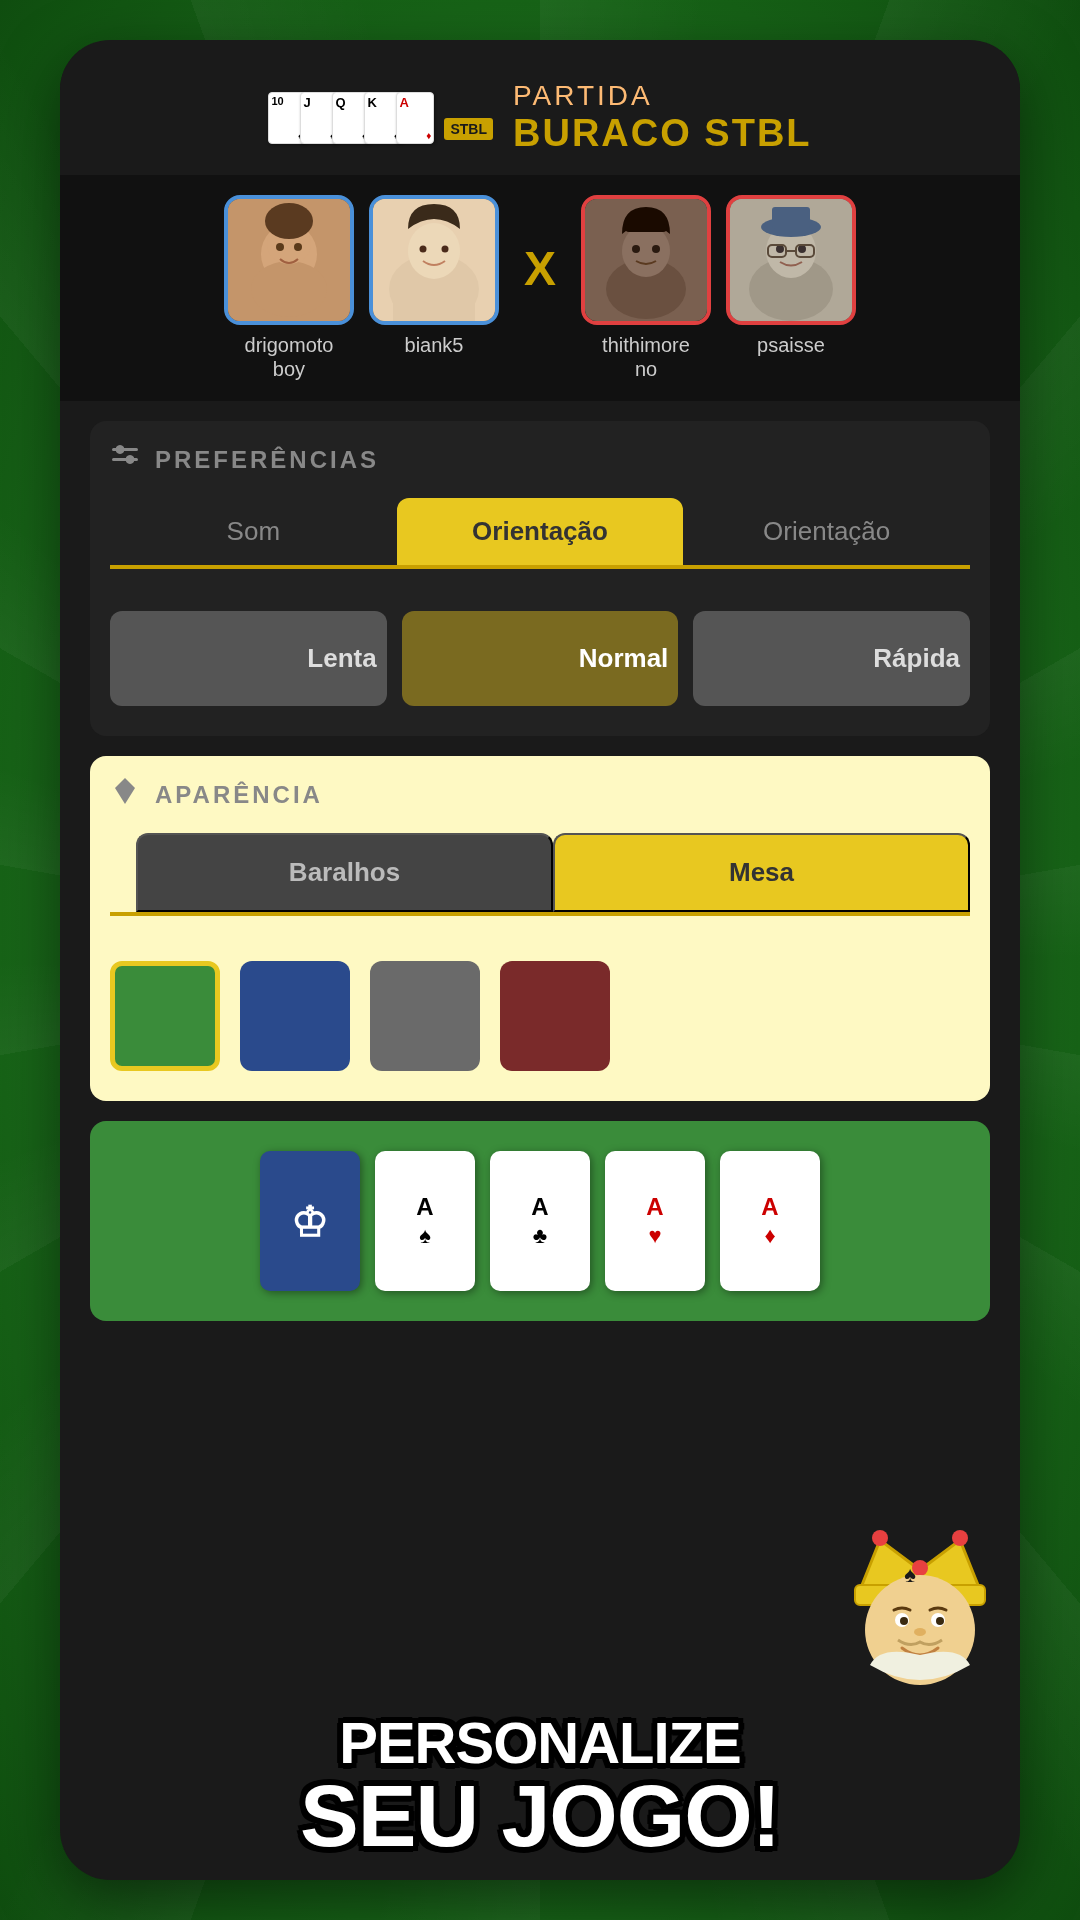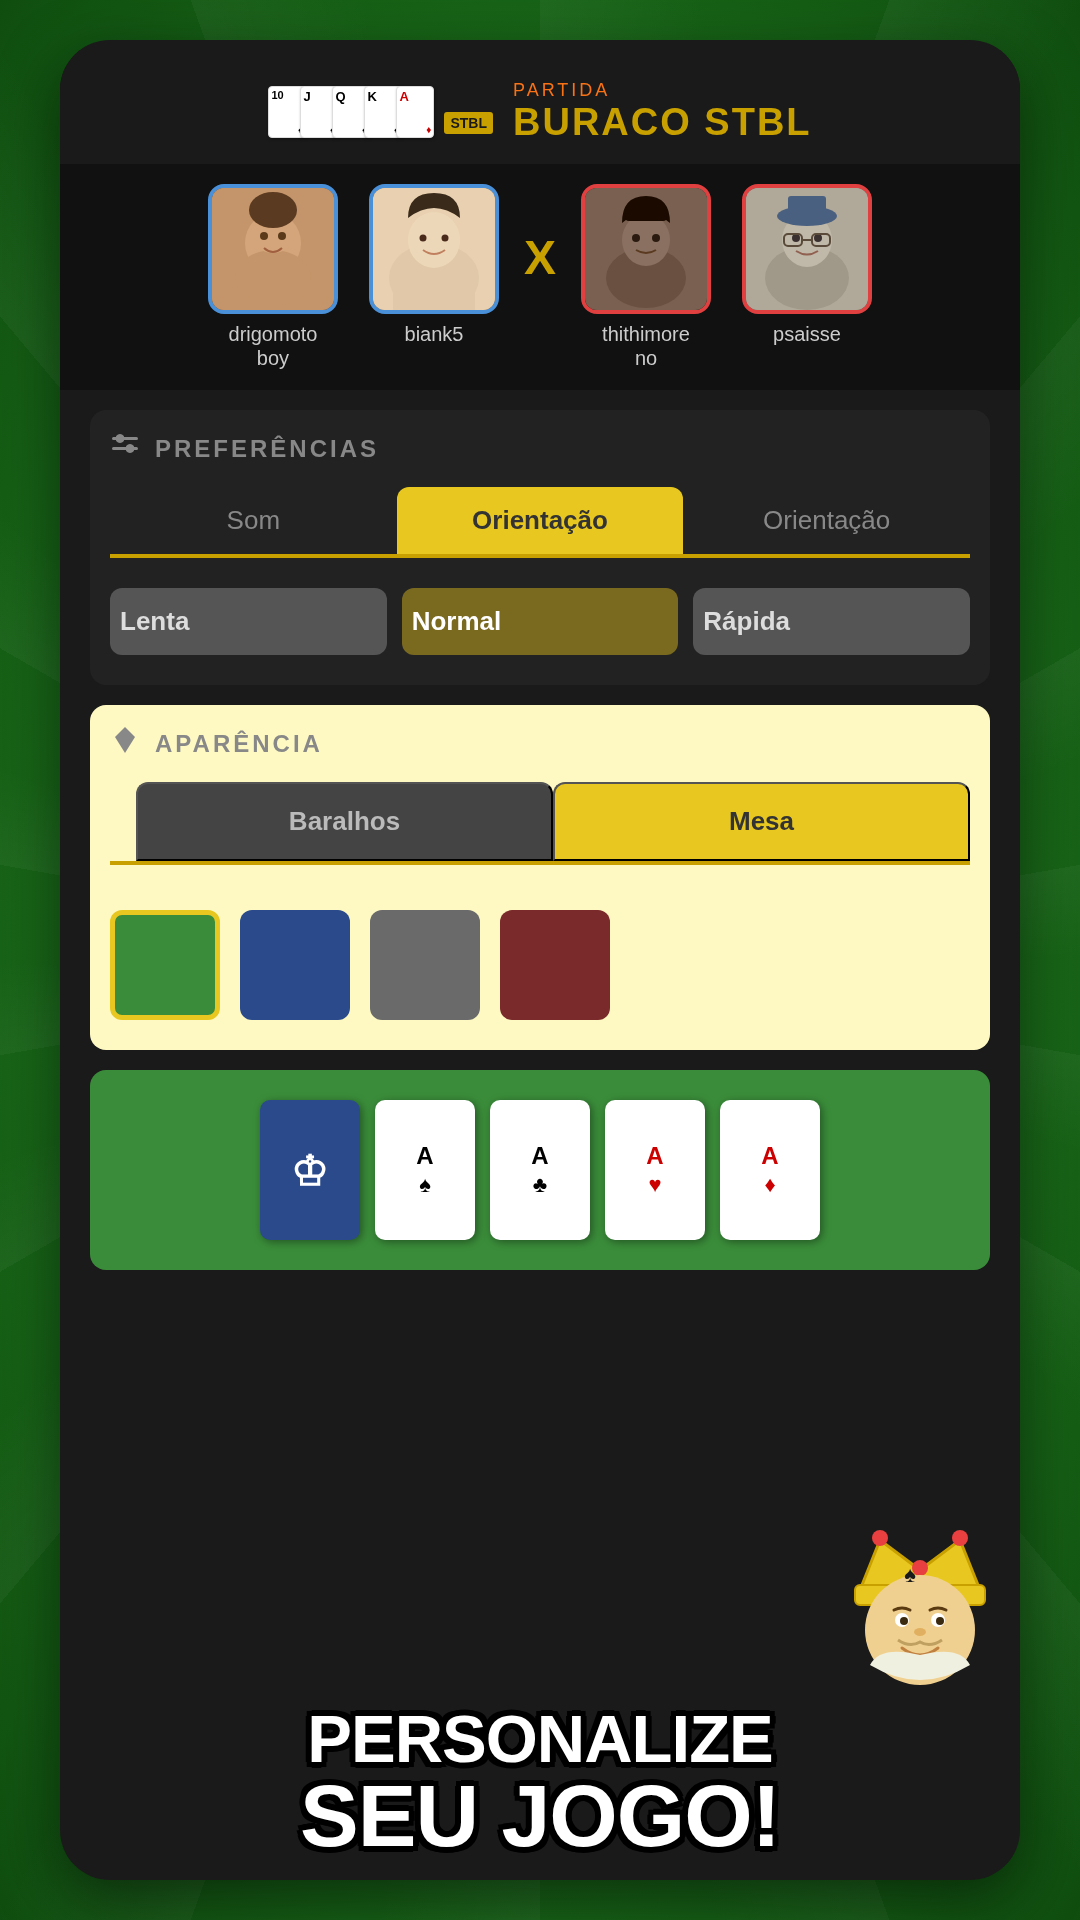--- a/index.html
+++ b/index.html
@@ -55,22 +55,22 @@
       align-items: center;
       justify-content: center;
       gap: 20px;
     }
 
     .header-text {
       text-align: left;
     }
 
     .header-partida {
-      color: #f97316;
-      font-size: 18px;
+      color: #fdba74;
+      font-size: 28px;
       letter-spacing: 3px;
       text-transform: uppercase;
     }
 
     .header-title {
       color: #c8a000;
       font-size: 38px;
       font-weight: bold;
       letter-spacing: 2px;
     }
@@ -80,21 +80,21 @@
       display: flex;
       align-items: center;
       justify-content: center;
       padding: 20px 30px;
       gap: 15px;
       background: #111;
     }
 
     .player-group {
       display: flex;
-      gap: 31px;
+      gap: 15px;
     }
 
     .player-item {
       display: flex;
       flex-direction: column;
       align-items: center;
       gap: 8px;
     }
 
     .player-avatar {
@@ -194,27 +194,28 @@
 
     
     .speed-buttons {
       display: flex;
       gap: 15px;
       padding: 10px 0;
     }
 
     .speed-btn {
       flex: 1;
-      padding: 18px 10px;
-      text-align: left;
+      padding: 32px 10px;
+      text-align: right;
       border-radius: 12px;
       font-size: 26px;
       font-weight: bold;
       cursor: pointer;
       border: none;
+      margin-top: 12px;
     }
 
     .speed-btn.default {
       background: #555;
       color: #ddd;
     }
 
     .speed-btn.selected {
       background: #7a6a20;
       color: #fff;
@@ -328,21 +329,21 @@
     .bottom-text {
       position: absolute;
       bottom: 60px;
       left: 0;
       right: 0;
       text-align: center;
       z-index: 5;
     }
 
     .personalize-text {
-      font-size: 67px;
+      font-size: 58px;
       font-weight: 900;
       color: #fff;
       text-shadow: -5px -5px 0 #000, 5px -5px 0 #000, -5px 5px 0 #000, 5px 5px 0 #000,
                    0 6px 0 #000, 6px 0 0 #000, -6px 0 0 #000, 0 -6px 0 #000;
       line-height: 1;
       letter-spacing: -1px;
     }
 
     .seu-jogo-text {
       font-size: 88px;

